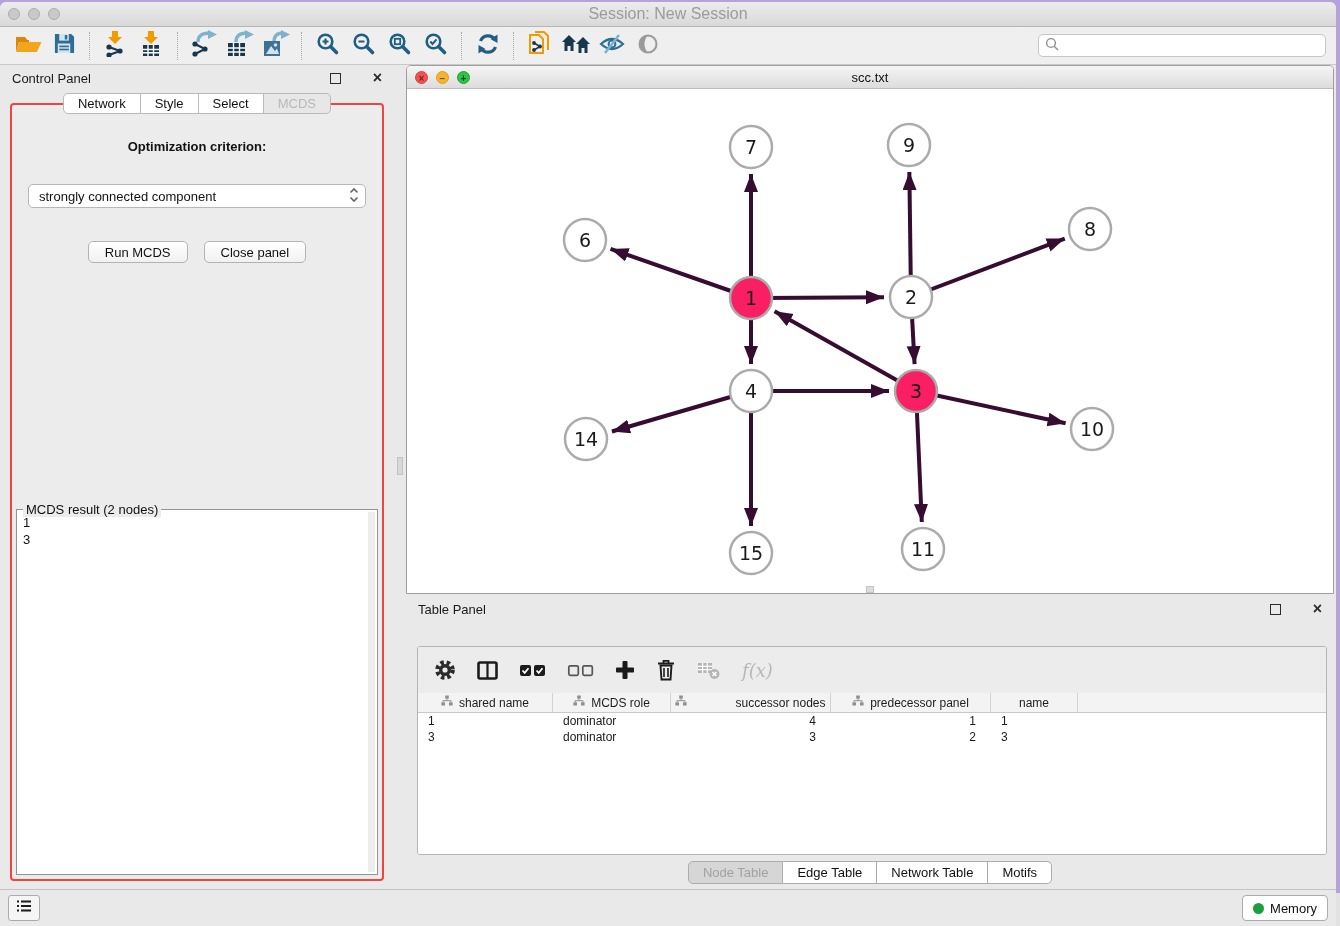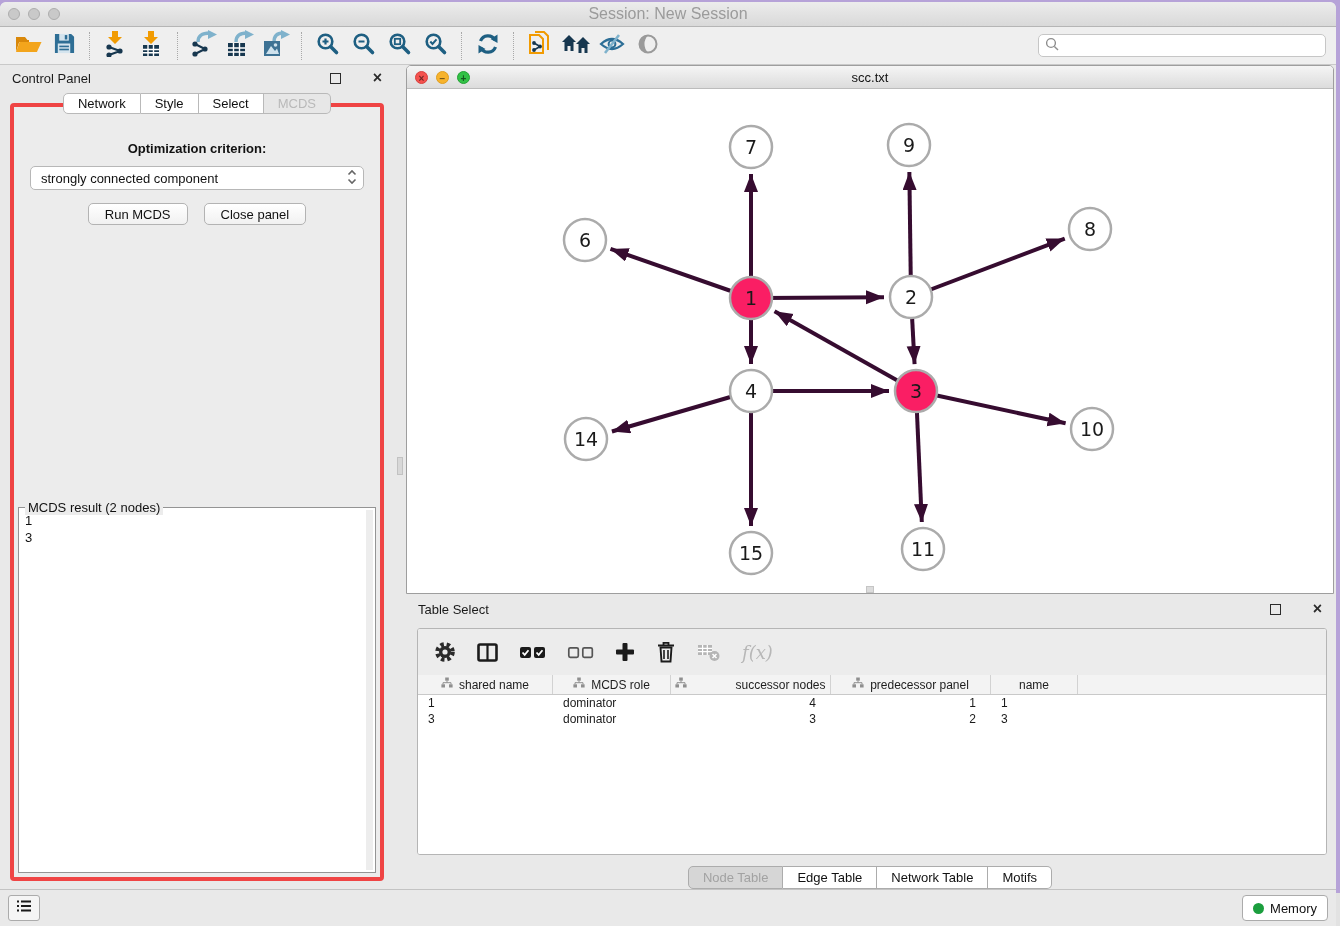--- a/index.html
+++ b/index.html
@@ -47,22 +47,22 @@
   .tabs-row{display:flex;justify-content:center;margin-top:2px;position:relative;z-index:2;}
   .tab{
     background:#fff;border:1px solid #b9b9b9;border-left:none;
     padding:2px 14px;font-size:13px;font-weight:500;color:#111;cursor:pointer;
   }
   .tab:first-child{border-left:1px solid #b9b9b9;border-radius:5px 0 0 5px;}
   .tab:last-child{border-radius:0 5px 5px 0;}
   .tab.active{background:#e7e7e7;color:#b9b9b9;}
   .cp-box{
     flex:1;margin:-11px 10px 8px 10px;padding-top:24px;
-    border:4px solid #ef4444;border-radius:4px;background:#ececec;
-    display:flex;flex-direction:column;min-height:0;
+    border:2px solid #ef4444;border-radius:4px;background:#ececec;
+    display:flex;flex-direction:column;min-height:0;gap:20px;
   }
   .opt-label{text-align:center;font-size:13px;font-weight:700;color:#111;margin-top:10px;}
   .select-wrap{margin:10px 16px 0 16px;}
   .mac-select{
     height:22px;background:#fff;border:1px solid #b7b7b7;border-radius:5px;
     display:flex;align-items:center;padding:0 6px 0 10px;font-size:13px;color:#111;cursor:pointer;
   }
   .mac-select .sel-text{flex:1;}
   .btn-row{display:flex;justify-content:center;gap:16px;margin-top:13px;}
   .mac-btn{
@@ -97,35 +97,35 @@
   .ml-red{background:#f4524e;border:1px solid #d8403e;}
   .ml-yellow{background:#f7b32c;border:1px solid #e09e1f;}
   .ml-green{background:#32c146;border:1px solid #23a135;}
   .net-title{position:absolute;left:0;right:0;text-align:center;font-size:13px;color:#111;}
   .net-canvas{flex:1;position:relative;background:#fff;}
   .net-canvas svg{width:100%;height:100%;display:block;}
   .canvas-grip{position:absolute;bottom:1px;left:50%;margin-left:-4px;width:8px;height:7px;background:#dcdcdc;border:1px solid #c5c5c5;box-sizing:border-box;}
   
   .tpanel{flex:1;display:flex;flex-direction:column;background:#e9e9e9;min-height:0;margin-top:2px;}
   .tbox{
-    margin:6px 7px 0 11px;border:1px solid #b5b5b5;border-radius:3px;background:#fff;
+    margin:24px 7px 0 11px;border:1px solid #b5b5b5;border-radius:3px;background:#fff;
     flex:1;display:flex;flex-direction:column;min-height:0;overflow:hidden;
   }
   .tb-toolbar{height:46px;flex:0 0 46px;background:#ececec;display:flex;align-items:center;gap:21px;padding-left:16px;}
   .tb-ic{display:flex;align-items:center;justify-content:center;cursor:pointer;}
   .fx-txt{font-family:"DejaVu Serif", serif;font-style:italic;font-size:18px;color:#b7b7b7;}
   .thead{display:flex;background:#f3f3f3;border-bottom:1px solid #c9c9c9;height:19px;}
   .th{
     display:flex;align-items:center;justify-content:center;gap:6px;
     font-size:12px;color:#1d1d1d;border-right:1px solid #d2d2d2;box-sizing:border-box;height:19px;
   }
   .trow{display:flex;height:16px;align-items:center;}
   .td{font-size:12px;color:#1a1a1a;box-sizing:border-box;overflow:hidden;white-space:nowrap;}
   .tbody-fill{flex:1;background:#fff;}
-  .bottom-tabs{height:34px;flex:0 0 34px;display:flex;align-items:flex-end;justify-content:center;}
+  .bottom-tabs{height:34px;flex:0 0 34px;display:flex;align-items:center;justify-content:center;}
   .btab{
     background:#fff;border:1px solid #acacac;border-left:none;padding:3px 14px;
     font-size:13px;font-weight:500;color:#111;cursor:pointer;
   }
   .btab:first-child{border-left:1px solid #acacac;border-radius:5px 0 0 5px;}
   .btab:last-child{border-radius:0 5px 5px 0;}
   .btab.active{background:#d6d6d6;color:#a2a2a2;}
   
   .statusbar{
     height:36px;flex:0 0 36px;background:#e9e9e9;border-top:1px solid #c3c3c3;
@@ -413,21 +413,21 @@
               <text x="344" y="464" dy="0.35em" text-anchor="middle" font-size="19" font-family="DejaVu Sans, sans-serif" fill="#1a1a1a">15</text>
               <circle cx="516" cy="460" r="21" fill="#ffffff" stroke="#ababab" stroke-width="2.5"></circle>
               <text x="516" y="460" dy="0.35em" text-anchor="middle" font-size="19" font-family="DejaVu Sans, sans-serif" fill="#1a1a1a">11</text>
             </svg>
           <span class="canvas-grip"></span>
         </div>
       </div>
 
       <div class="tpanel">
         <div class="panel-head">
-          <span class="ph-title">Table Select</span>
+          <span class="ph-title">Table Panel</span>
           <span class="ph-float"></span>
           <span class="ph-close">×</span>
         </div>
         <div class="tbox">
           <div class="tb-toolbar">
             <span class="tb-ic">
               <svg width="22" height="22" viewBox="0 0 22 22">
                   <circle cx="11" cy="11" r="7.6" stroke="#2b2b2b" stroke-width="4.4" fill="none" stroke-dasharray="3.4 2.8"></circle>
                   <circle cx="11" cy="11" r="6" fill="#2b2b2b"></circle>
                   <circle cx="11" cy="11" r="2.6" fill="#ececec"></circle>

